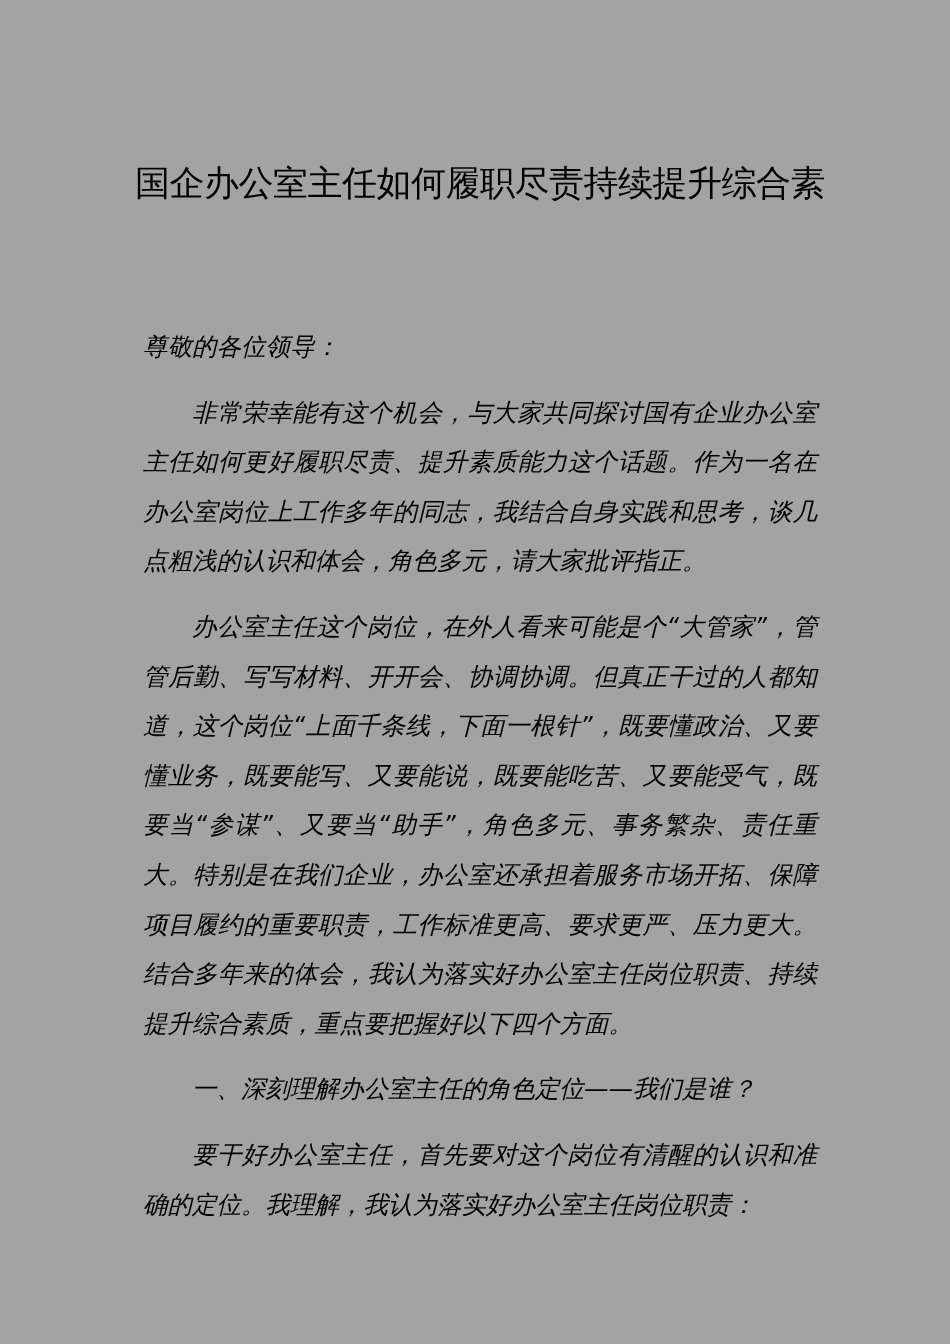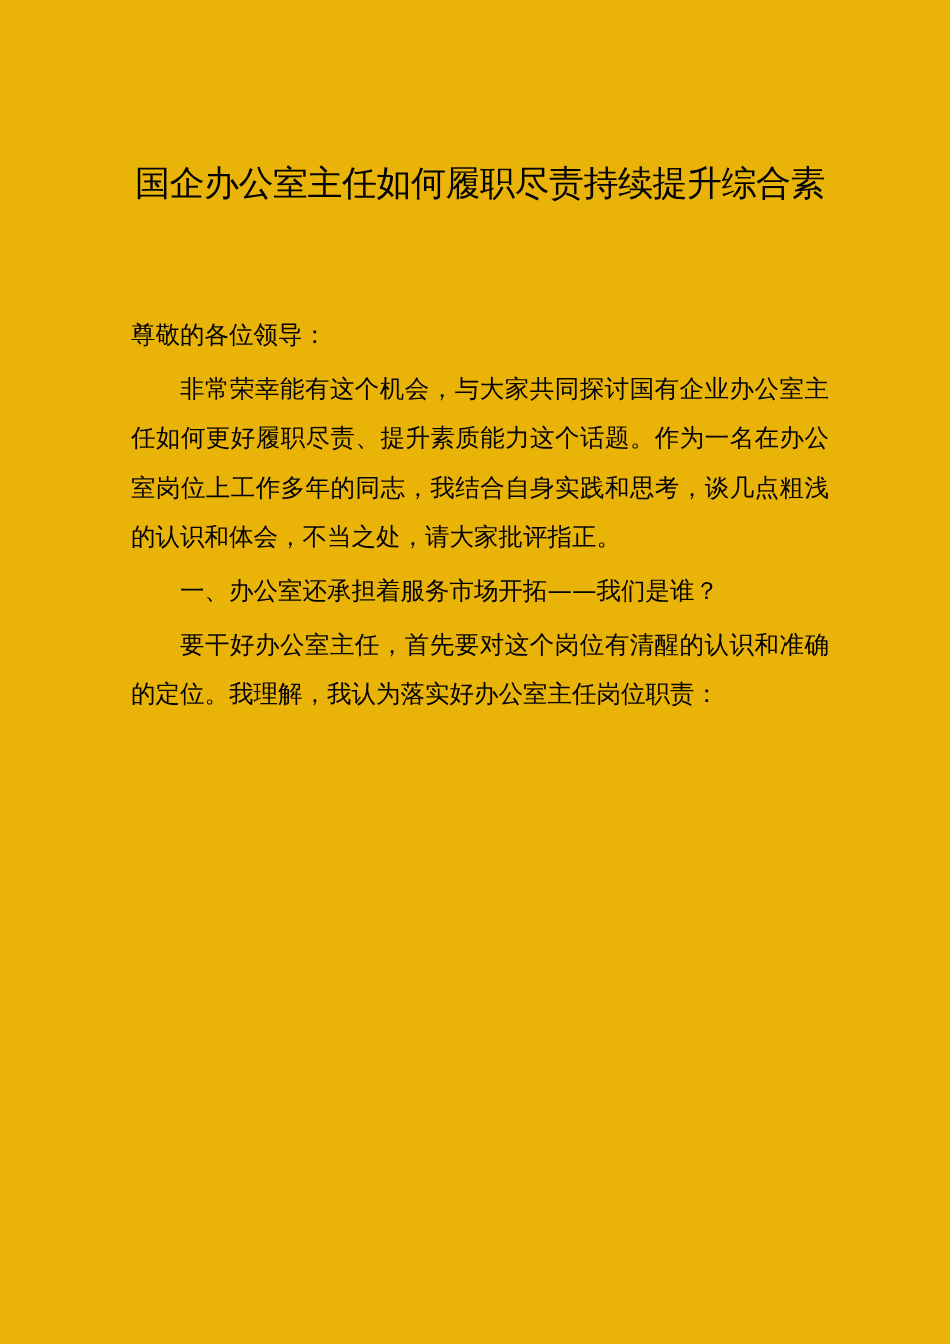--- a/index.html
+++ b/index.html
@@ -14,21 +14,21 @@
       overflow: hidden;
       font-family: "DejaVu Sans", "Liberation Sans", sans-serif;
       color: #000000;
     }
     .page {
       position: absolute;
       left: 0;
       top: 0;
       width: 950px;
       height: 1344px;
-      background: #eab308;
+      background: #a3a3a3;
     }
     .title {
       position: absolute;
       left: 110px;
       top: 158px;
       width: 740px;
       text-align: center;
       font-size: 35px;
       line-height: 50px;
       letter-spacing: -0.5px;
@@ -37,36 +37,38 @@
       position: absolute;
       left: 127px;
       top: 306px;
       width: 706px;
       font-size: 24.5px;
       line-height: 49.6px;
       text-align: justify;
       text-justify: inter-ideograph;
     }
     .body-text p {
-      margin: 4px;
+      margin: 16px;
       padding: 0;
+      font-style: italic;
     }
     .indent {
       text-indent: 2em;
     }
   </style>
 </head>
 <body>
 
 <div class="page">
 
   <div class="title">
     <div>国企办公室主任如何履职尽责持续提升综合素</div>
   </div>
 
   <div class="body-text">
     <p>尊敬的各位领导：</p>
-    <p class="indent">非常荣幸能有这个机会，与大家共同探讨国有企业办公室主任如何更好履职尽责、提升素质能力这个话题。作为一名在办公室岗位上工作多年的同志，我结合自身实践和思考，谈几点粗浅的认识和体会，不当之处，请大家批评指正。</p>
-    <p class="indent">一、办公室还承担着服务市场开拓——我们是谁？</p>
+    <p class="indent">非常荣幸能有这个机会，与大家共同探讨国有企业办公室主任如何更好履职尽责、提升素质能力这个话题。作为一名在办公室岗位上工作多年的同志，我结合自身实践和思考，谈几点粗浅的认识和体会，角色多元，请大家批评指正。</p>
+    <p class="indent">办公室主任这个岗位，在外人看来可能是个“大管家”，管管后勤、写写材料、开开会、协调协调。但真正干过的人都知道，这个岗位“上面千条线，下面一根针”，既要懂政治、又要懂业务，既要能写、又要能说，既要能吃苦、又要能受气，既要当“参谋”、又要当“助手”，角色多元、事务繁杂、责任重大。特别是在我们企业，办公室还承担着服务市场开拓、保障项目履约的重要职责，工作标准更高、要求更严、压力更大。结合多年来的体会，我认为落实好办公室主任岗位职责、持续提升综合素质，重点要把握好以下四个方面。</p>
+    <p class="indent">一、深刻理解办公室主任的角色定位——我们是谁？</p>
     <p class="indent">要干好办公室主任，首先要对这个岗位有清醒的认识和准确的定位。我理解，我认为落实好办公室主任岗位职责：</p>
   </div>
 
 </div>
 
 </body></html>

